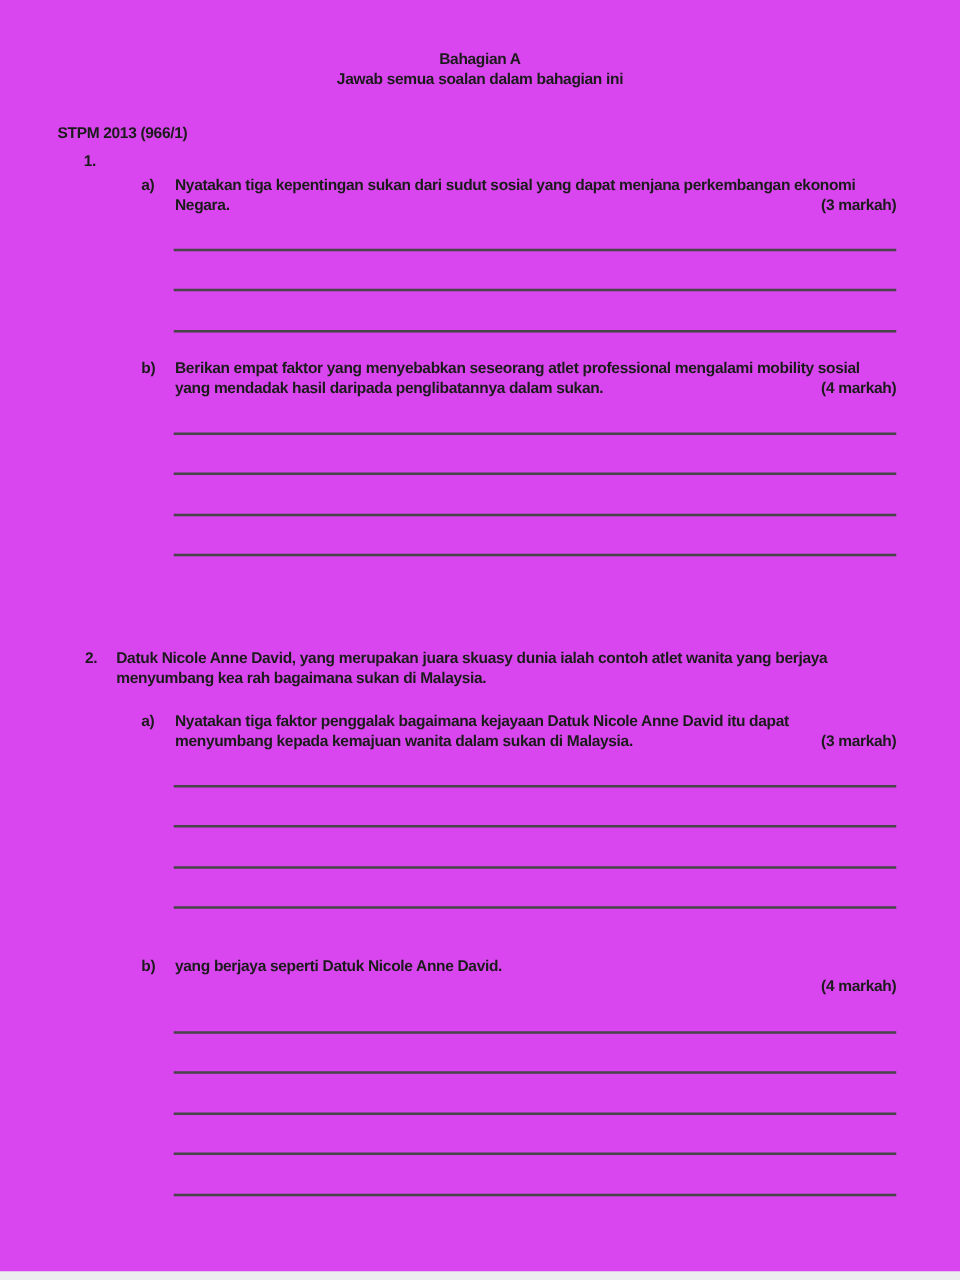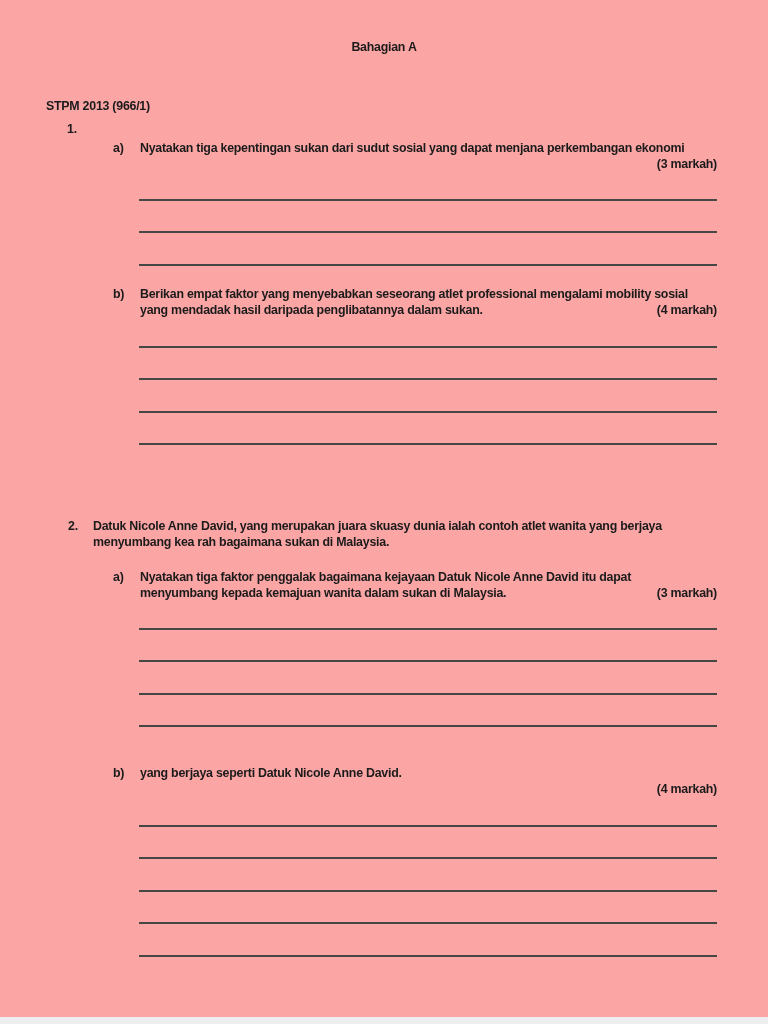--- a/index.html
+++ b/index.html
@@ -1,19 +1,19 @@
 <!DOCTYPE html>
 <html><head>
 <meta charset="utf-8">
 <style>
   * { margin:0; padding:0; box-sizing:border-box; }
   html,body { background:#ffffff; }
   .page {
     position:relative; width:768px; height:1024px;
-    background:#fca5a5; overflow:hidden;
+    background:#d946ef; overflow:hidden;
     font-family:"Liberation Sans", sans-serif;
     color:#1b1b1b; font-weight:700;
   }
   .t {
     position:absolute; font-size:12.4px; line-height:16px;
     letter-spacing:-0.25px; white-space:nowrap; font-weight:700;
   }
   .center { left:0; width:768px; text-align:center; }
   .seclabel { left:46px; }
   .seclabel .it { font-style:italic; }
@@ -33,30 +33,32 @@
     position:absolute; left:0; bottom:0; width:768px; height:7px;
     background:#eceef0;
   }
 </style>
 </head>
 <body>
 
 <div class="page">
 
   <div class="t center" style="top:39px">Bahagian A</div>
+  <div class="t center" style="top:55px">Jawab semua soalan dalam bahagian ini</div>
 
   <div class="t seclabel" style="top:98px">
     <span>STPM 2013 (966/1)</span><span class="it"></span>
   </div>
 
   <div class="t qnum-1" style="top:121px">1.</div>
 
   <div class="qblock t" style="top:140px">
     <span class="marker">a)</span>
     <div class="qline">Nyatakan tiga kepentingan sukan dari sudut sosial yang dapat menjana perkembangan ekonomi</div>
+    <div class="qline">Negara.</div>
     <span class="marks">(3 markah)</span>
   </div>
 
   <div class="answers" style="top:168.6px">
       <div class="answer-line"></div>
       <div class="answer-line"></div>
       <div class="answer-line"></div>
     </div>
 
   <div class="qblock t" style="top:286px">

